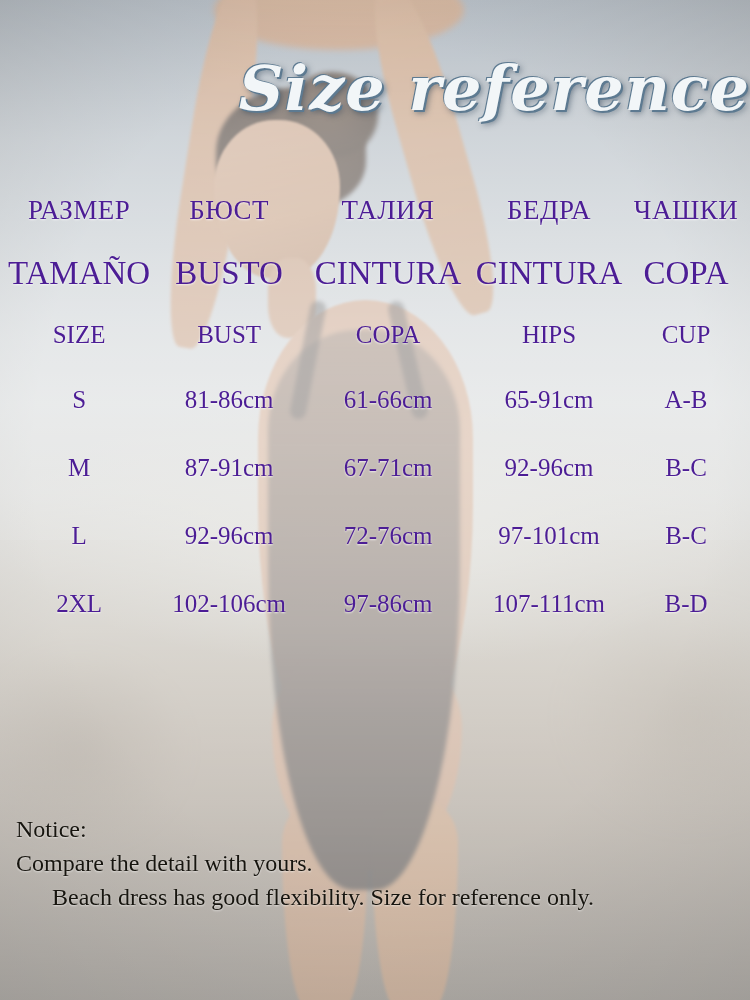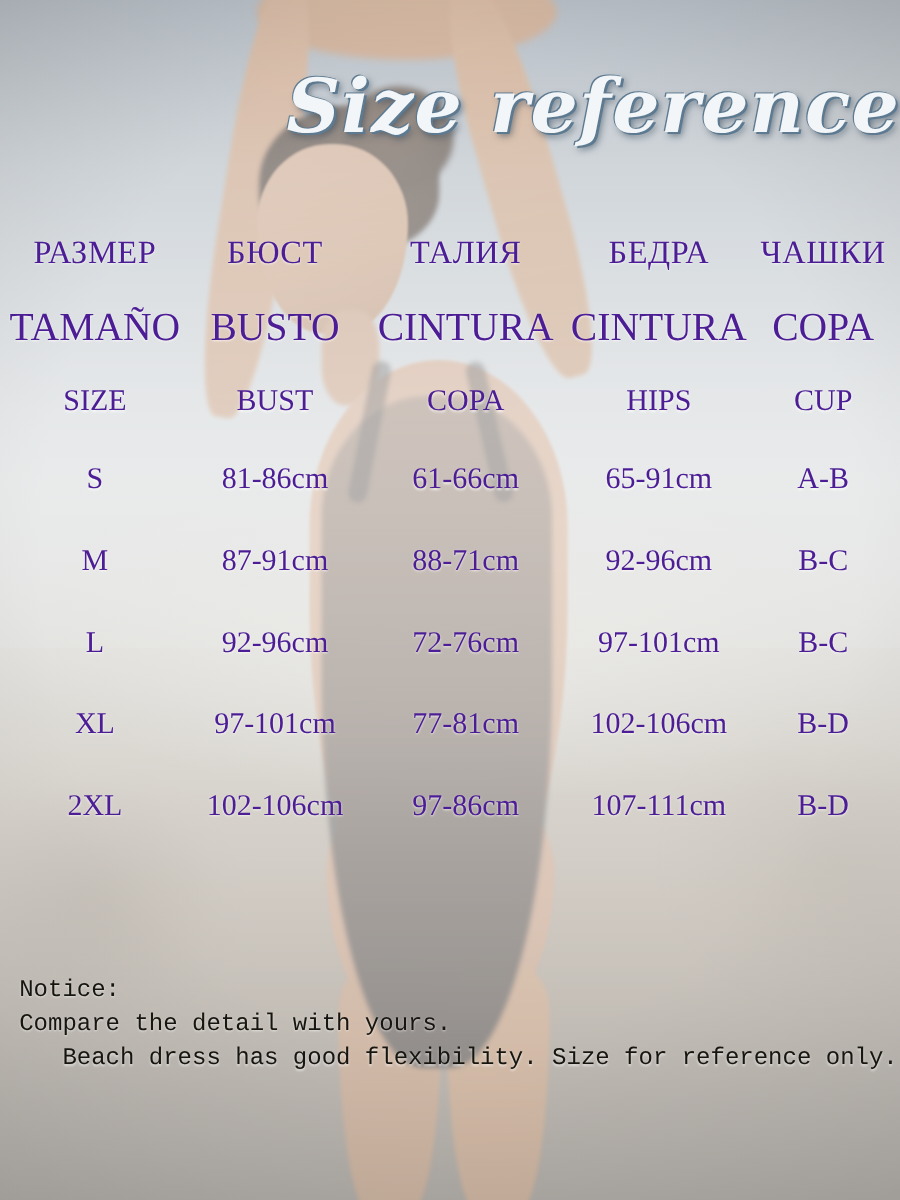--- a/index.html
+++ b/index.html
@@ -253,22 +253,22 @@
   .col-waist { width: 160px; }
   .col-hips  { width: 162px; }
   .col-cup   { width: 112px; }
 
   .notice {
     position: absolute;
     left: 16px;
     top: 812px;
     width: 726px;
     color: #17150f;
-    font-family: Liberation Mono, monospace;
-    font-size: 20px;
+    font-family: Liberation Serif, serif;
+    font-size: 24px;
     line-height: 1.42;
     text-shadow: 0 1px 2px rgba(255,255,255,0.6);
   }
   .notice .nline { white-space: nowrap; }
   .notice .indent { padding-left: 36px; }
 </style>
 </head>
 <body>
 
 <div id="page">
@@ -330,39 +330,32 @@
         <tr class="row">
           <td>S</td>
           <td>81-86cm</td>
           <td>61-66cm</td>
           <td>65-91cm</td>
           <td>A-B</td>
         </tr>
         <tr class="row">
           <td>M</td>
           <td>87-91cm</td>
-          <td>88-71cm</td>
+          <td>67-71cm</td>
           <td>92-96cm</td>
           <td>B-C</td>
         </tr>
         <tr class="row">
           <td>L</td>
           <td>92-96cm</td>
           <td>72-76cm</td>
           <td>97-101cm</td>
           <td>B-C</td>
         </tr>
         <tr class="row">
-          <td>XL</td>
-          <td>97-101cm</td>
-          <td>77-81cm</td>
-          <td>102-106cm</td>
-          <td>B-D</td>
-        </tr>
-        <tr class="row">
           <td>2XL</td>
           <td>102-106cm</td>
           <td>97-86cm</td>
           <td>107-111cm</td>
           <td>B-D</td>
         </tr>
       </tbody>
     </table>
 
     <div class="notice">

